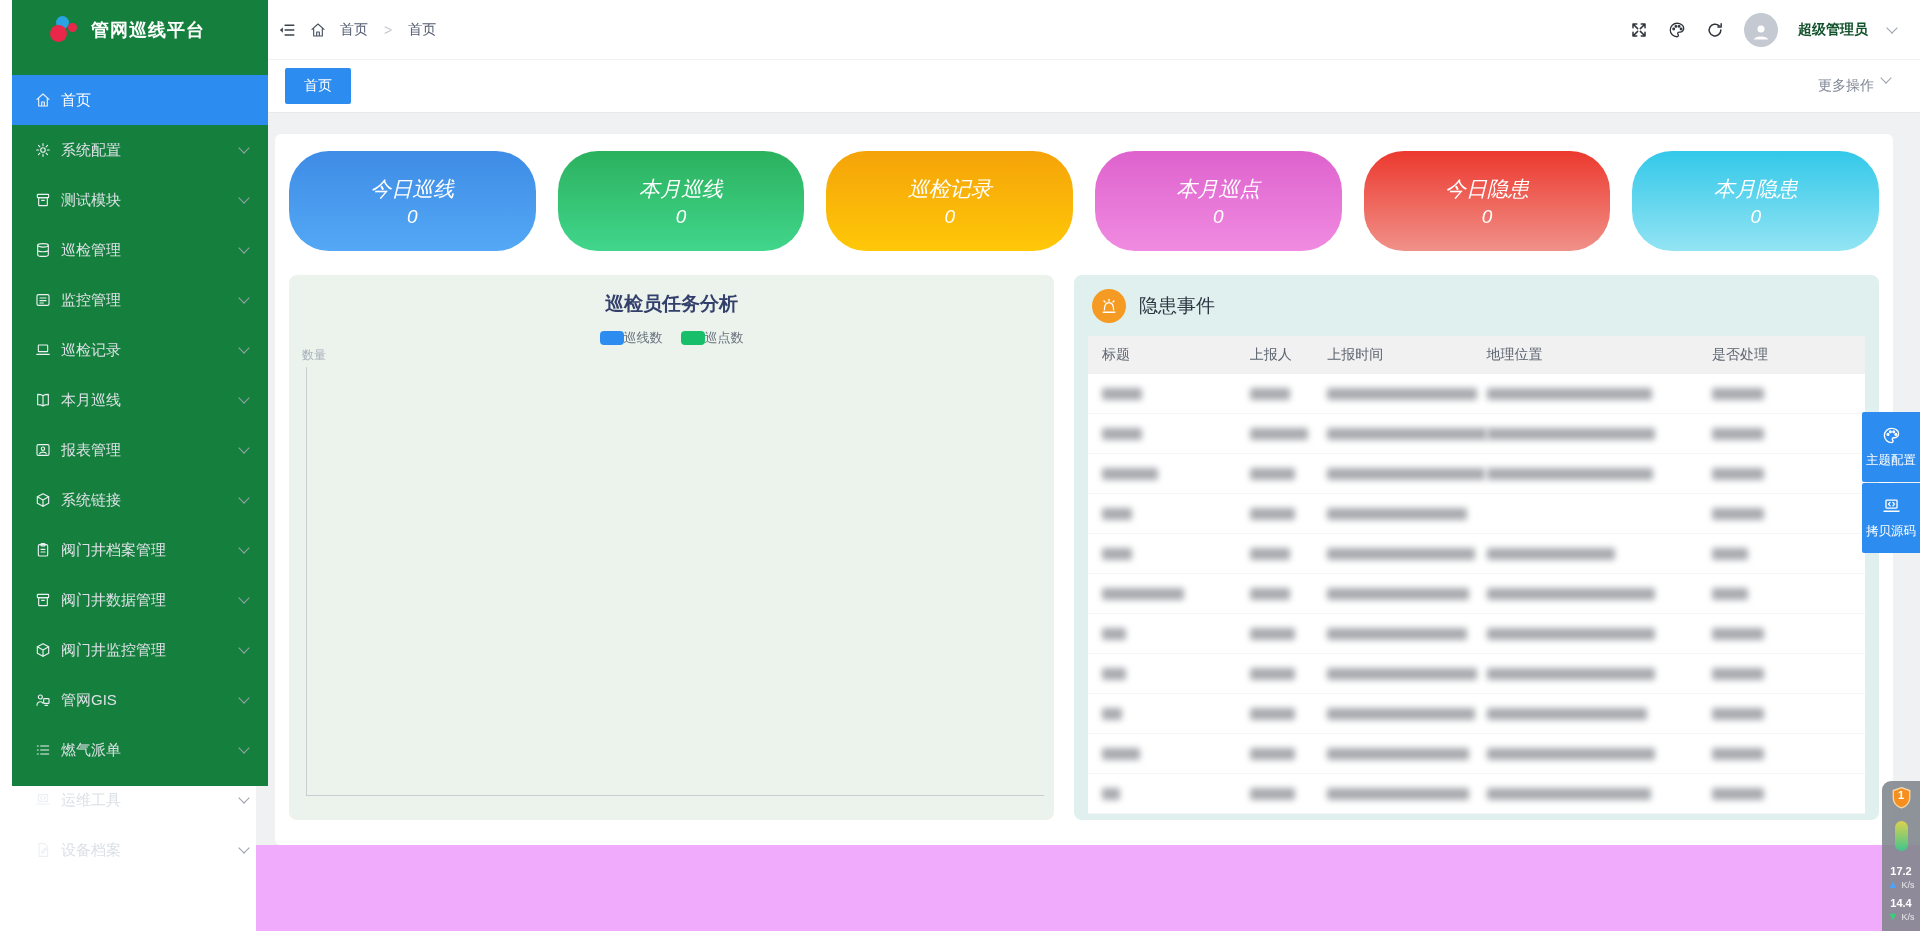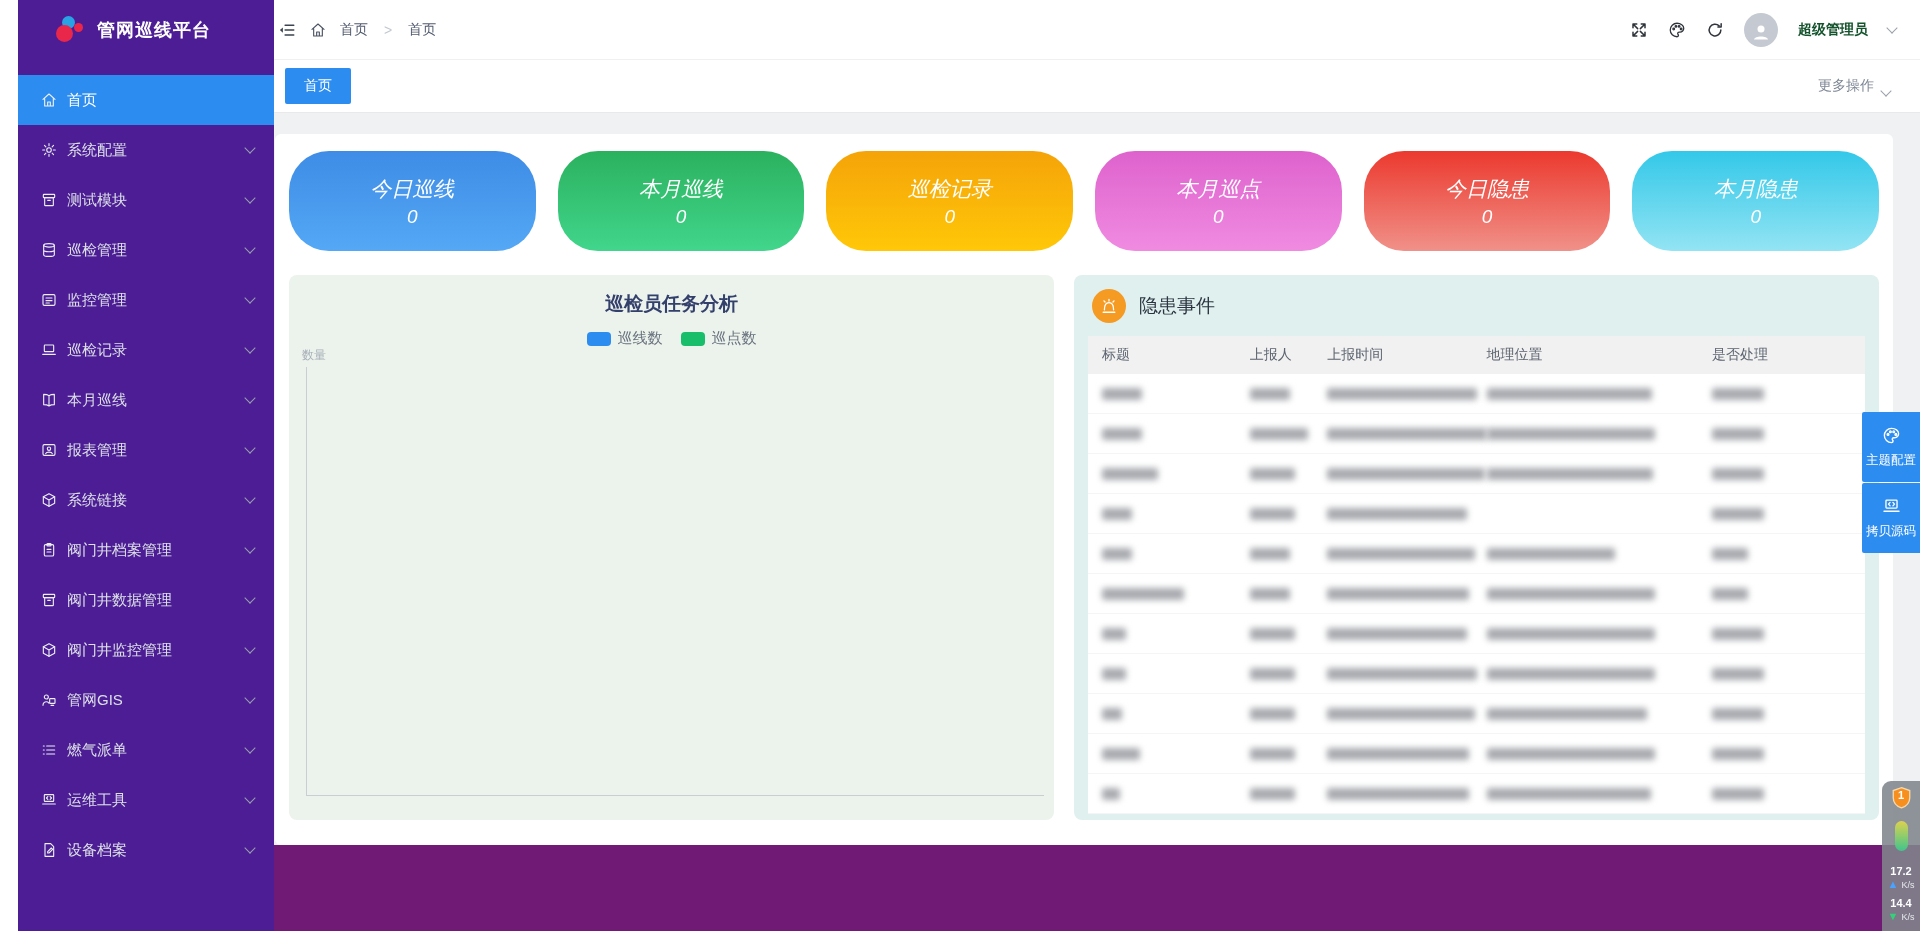--- a/index.html
+++ b/index.html
@@ -1,21 +1,21 @@
 <!DOCTYPE html>
 <html><head>
 <meta charset="utf-8">
 <style>
   html,body{margin:0;padding:0;}
   body{width:1920px;height:931px;overflow:hidden;background:#fff;
        font-family:"Liberation Sans","DejaVu Sans",sans-serif;-webkit-font-smoothing:antialiased;}
   .ic{fill:none;stroke:currentColor;stroke-width:1.7;stroke-linecap:round;stroke-linejoin:round;}
 
   
-  .sidebar{position:fixed;left:18px;top:0;width:256px;height:931px;background:#4c1d95;z-index:5;}
+  .sidebar{position:fixed;left:12px;top:0;width:256px;height:786px;background:#15803d;z-index:5;}
   .logo{height:60px;display:flex;align-items:center;padding-left:38px;gap:11px;}
   .logo-mark{position:relative;width:30px;height:28px;flex:none;}
   .logo-mark i{position:absolute;border-radius:50%;}
   .lm-blue{width:13px;height:13px;background:#29a3e3;left:6px;top:0;}
   .lm-red{width:17px;height:17px;background:#e8274b;left:0;top:9px;}
   .lm-red2{width:9px;height:9px;background:#e8274b;left:18px;top:7px;}
   .logo-title{color:#fff;font-weight:bold;font-size:18px;letter-spacing:1px;}
   .menu{margin-top:15px;}
   .menu-item{height:50px;display:flex;align-items:center;padding:0 20px 0 23px;
              color:#dcе0e6;color:#dce0e6;font-size:15px;cursor:pointer;}
@@ -37,39 +37,39 @@
   .avatar{width:34px;height:34px;border-radius:50%;background:#c4c9d2;display:flex;align-items:center;
           justify-content:center;overflow:hidden;}
   .avatar svg{width:20px;height:20px;margin-top:4px;}
   .user-name{font-size:14px;font-weight:bold;color:#14532d;}
   .chev-gray{width:7px;height:7px;border-right:1.6px solid #9aa1ab;border-bottom:1.6px solid #9aa1ab;
              transform:rotate(45deg);margin-top:-3px;}
 
   .tabbar{height:53px;background:#fff;border-bottom:1px solid #e9e9e9;display:flex;align-items:center;
           padding:0 30px 0 29px;flex:none;box-sizing:border-box;}
   .tab-active{background:#2d8cf0;color:#fff;font-size:14px;padding:9px 19px;border-radius:2px;cursor:pointer;}
-  .more-ops{margin-left:auto;color:#7d8694;font-size:14px;display:flex;align-items:flex-end;gap:8px;cursor:pointer;}
-
-  .content{flex:1;background:#701a75;}
+  .more-ops{margin-left:auto;color:#7d8694;font-size:14px;display:flex;align-items:flex-start;gap:8px;cursor:pointer;}
+
+  .content{flex:1;background:#f0abfc;}
   .gray-band{height:732px;background:#f0f1f3;padding:21px 27px 0 19px;box-sizing:border-box;}
   .card{background:#fff;border-radius:6px;height:711px;box-sizing:border-box;padding:17px 14px;}
 
   
   .stats{display:flex;gap:22px;}
   .stat{flex:1;height:100px;border-radius:40px;display:flex;flex-direction:column;justify-content:center;
         align-items:center;color:#fff;font-style:italic;}
   .stat-lbl{font-size:21px;}
   .stat-val{font-size:19px;margin-top:3px;}
 
   
   .panels{display:flex;gap:20px;margin-top:24px;height:545px;}
   .chart-panel{width:765px;flex:none;background:#ecf2ec;border-radius:8px;position:relative;box-sizing:border-box;}
   .chart-title{text-align:center;padding-top:16px;color:#33406b;font-size:19px;font-weight:bold;}
   .legend{display:flex;justify-content:center;gap:18px;margin-top:12px;}
-  .lg{display:flex;align-items:center;gap:7px;color:#69727e;font-size:15px;}
+  .lg{display:flex;align-items:center;color:#69727e;font-size:13px;}
   .lg-pill{width:24px;height:14px;border-radius:4px;display:inline-block;}
   .ylabel{position:absolute;left:13px;top:72px;color:#a8b0b9;font-size:12px;}
   .plot{position:absolute;left:17px;right:10px;top:92px;bottom:24px;
         border-left:1px solid #c9ced3;border-bottom:1px solid #c9ced3;}
 
   .event-panel{flex:1;background:#dff0ee;border-radius:8px;padding:14px;box-sizing:border-box;}
   .ev-head{display:flex;align-items:center;gap:13px;margin-bottom:13px;padding-left:4px;}
   .ev-icon{width:34px;height:34px;border-radius:50%;background:#f59a23;display:flex;align-items:center;
            justify-content:center;flex:none;}
   .ev-icon svg{width:20px;height:20px;color:#fff;}

